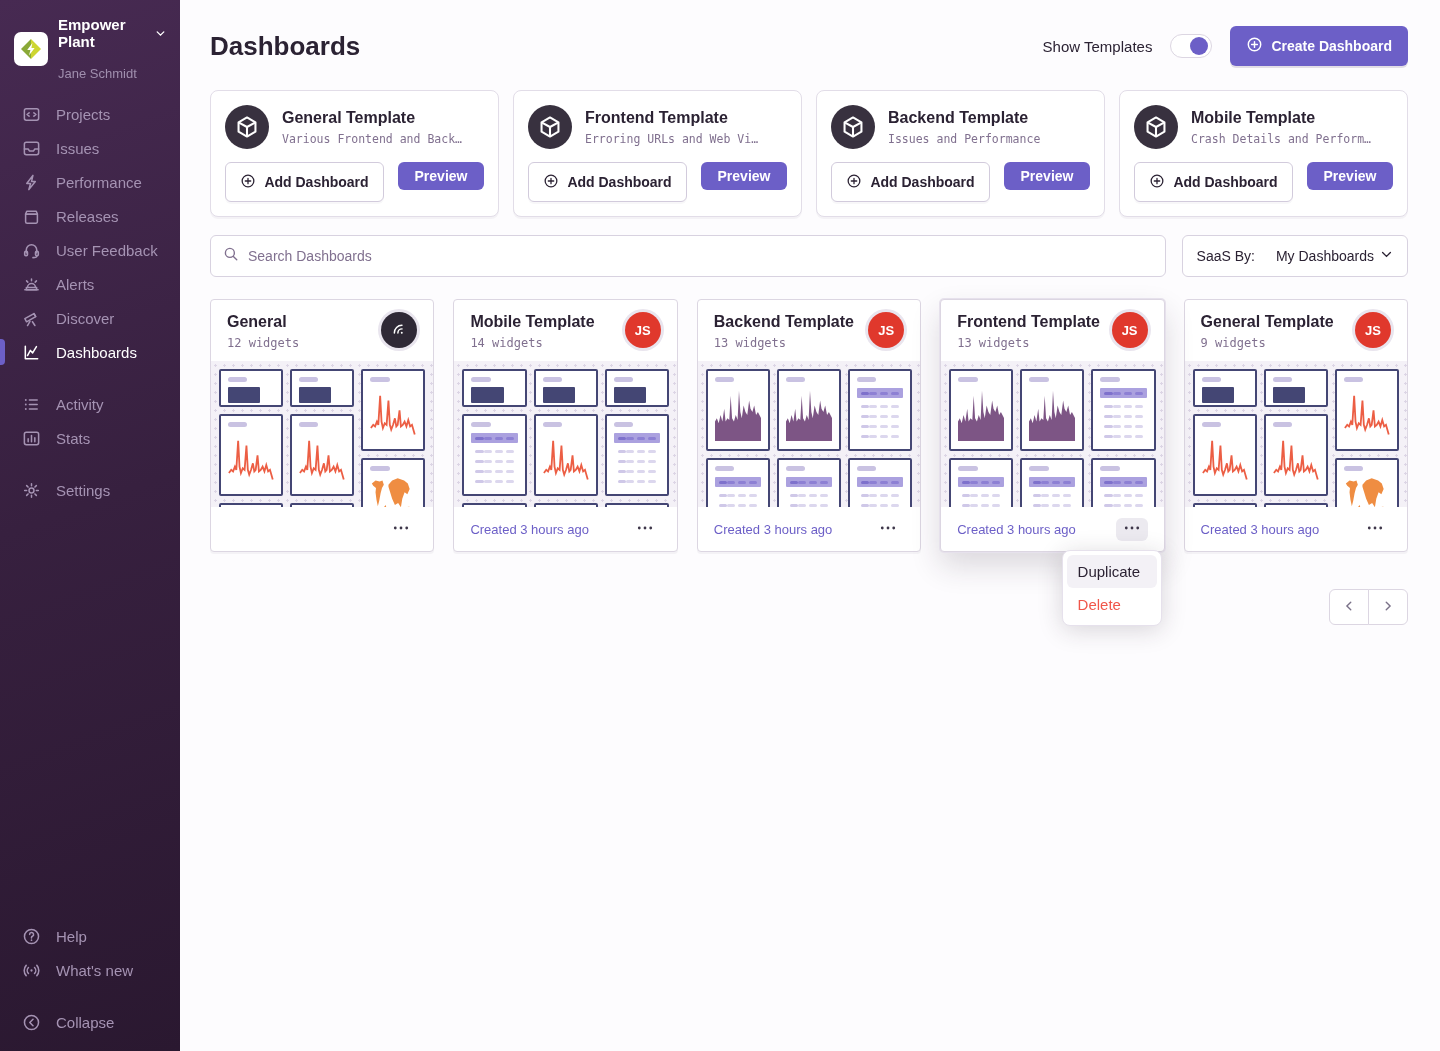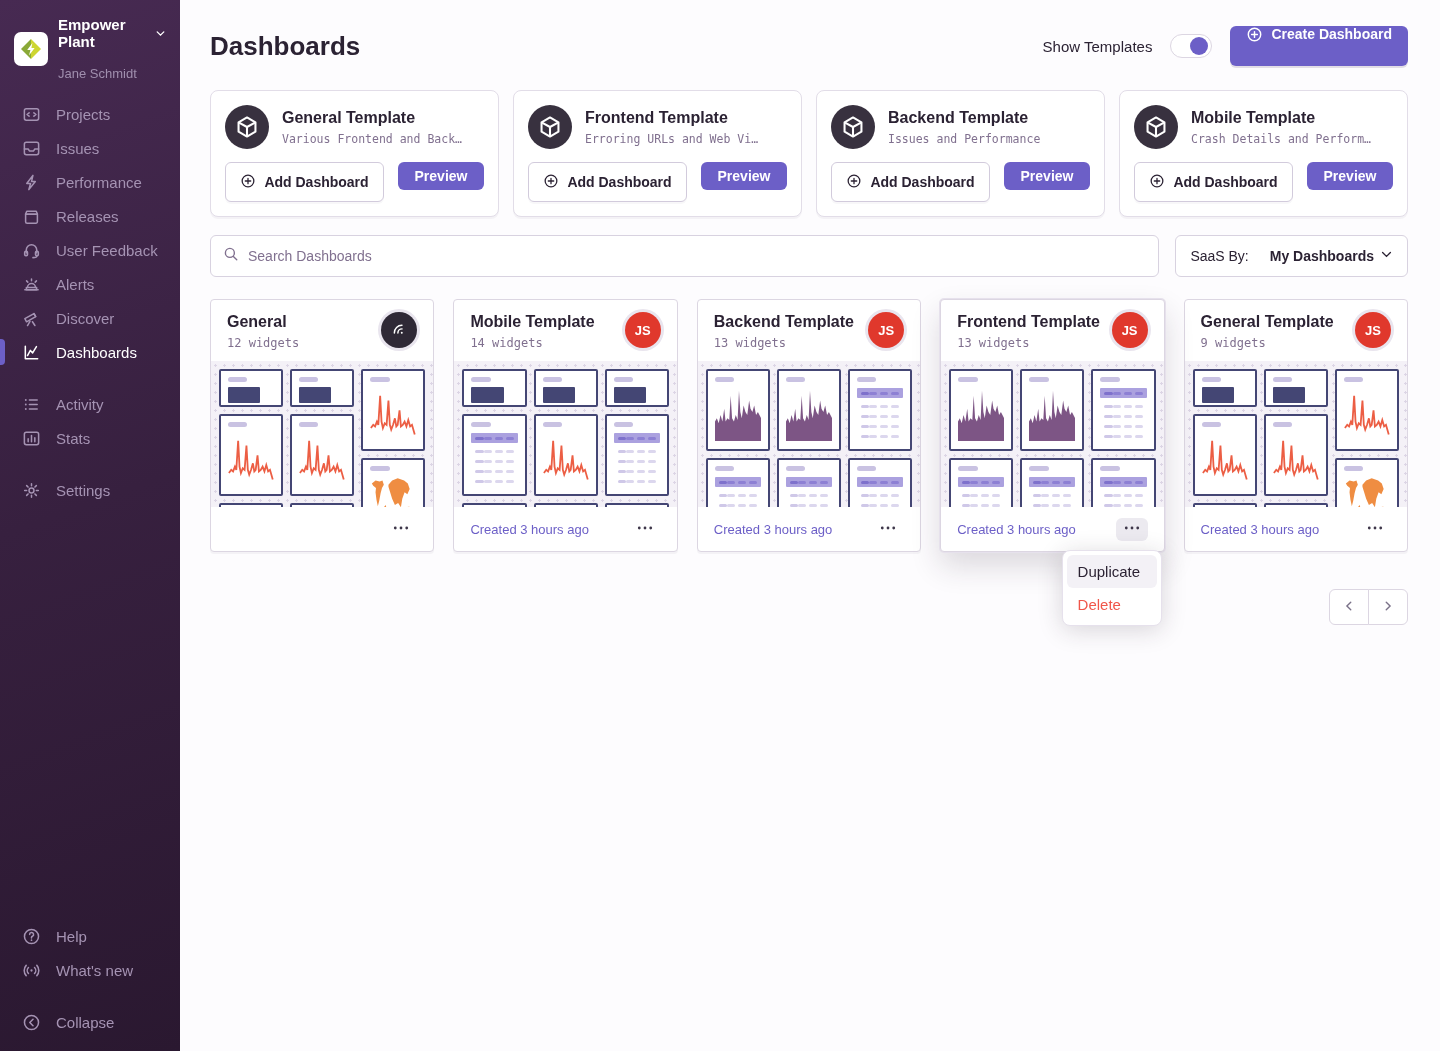--- a/index.html
+++ b/index.html
@@ -27,21 +27,21 @@
   
   .main { flex:1; display:flex; flex-direction:column; background:#fdfcfe; min-width:0; }
   .content { flex:1; padding:26px 32px 0 30px; }
 
   .page-head { display:flex; justify-content:space-between; align-items:center; margin-bottom:24px; }
   .page-title { font-size:26px; font-weight:700; color:#2b2233; }
   .head-right { display:flex; align-items:center; gap:18px; }
   .show-templates-label { font-size:15px; color:#2b2233; }
   .toggle { width:42px; height:24px; background:#fff; border:1px solid #dcd6e2; border-radius:13px; position:relative; cursor:pointer; }
   .toggle-knob { width:18px; height:18px; border-radius:50%; background:#6c5fc7; position:absolute; right:3px; top:2px; }
-  .btn-create { display:flex; align-items:flex-start; gap:8px; background:#6c5fc7; color:#fff; font-weight:700; font-size:14px;
+  .btn-create { display:flex; align-items:center; gap:8px; background:#6c5fc7; color:#fff; font-weight:700; font-size:14px;
                 height:40px; padding:0 16px; border:none; border-radius:6px; cursor:pointer; box-shadow:0 2px 0 rgba(37,11,54,.12); }
   .btn-create .icon svg { width:17px; height:17px; }
 
   .templates-row { display:grid; grid-template-columns:repeat(4,1fr); gap:14px; margin-bottom:18px; }
   .template-card { background:#fff; border:1px solid #e2dde8; border-radius:8px; padding:14px; box-shadow:0 2px 0 rgba(37,11,54,.04); }
   .template-head { display:flex; gap:13px; align-items:center; margin-bottom:13px; min-width:0; }
   .cube-circle { width:44px; height:44px; border-radius:50%; background:#38313f; display:flex; align-items:center; justify-content:center; flex:none; color:#fff; }
   .cube-circle svg { width:26px; height:26px; }
   .template-texts { min-width:0; }
   .template-title { font-size:16px; font-weight:600; color:#2b2233; margin-bottom:5px; white-space:nowrap; }
@@ -52,21 +52,21 @@
   .btn-add .icon svg { width:16px; height:16px; }
   .btn-preview { width:86px; height:28px; background:#6c5fc7; border:none; border-radius:6px; color:#fff; font-weight:700; font-size:14px; cursor:pointer; font-family:inherit; }
 
   .controls-row { display:flex; gap:16px; margin-bottom:22px; }
   .search-box { flex:1; height:42px; background:#fff; border:1px solid #d8d2e0; border-radius:6px; display:flex; align-items:center; padding:0 12px; gap:9px; color:#80708f; }
   .search-box .icon svg { width:16px; height:16px; }
   .search-box input { border:none; outline:none; flex:1; font-size:14px; color:#4c1d95; background:transparent; font-family:inherit; }
   .search-box input::placeholder { color:#80708f; }
   .sort-btn { height:42px; padding:0 14px; background:#fff; border:1px solid #d8d2e0; border-radius:6px; display:flex; align-items:center; gap:6px;
               font-size:14px; color:#2b2233; cursor:pointer; font-family:inherit; }
-  .sort-btn .val { font-weight:700;padding-left:15px; }
+  .sort-btn .val { font-weight:400;padding-left:15px; }
   .sort-btn .icon svg { width:13px; height:13px; }
 
   .grid { display:grid; grid-template-columns:repeat(5,1fr); gap:24px 19px; }
   .dash-card { background:#fff; border:1px solid #dcd6e2; border-radius:4px; box-shadow:0 2px 0 rgba(37,11,54,.04); position:relative; cursor:pointer; }
   .dash-card.elevated { box-shadow:0 0 0 1px #e6e1ec, 0 14px 30px rgba(43,34,51,.16); z-index:10; }
   .dash-head { padding:13px 16px 11px; position:relative; }
   .dash-title { font-size:16px; font-weight:600; color:#2b2233; }
   .dash-widgets { font-family:"DejaVu Sans Mono", monospace; font-size:12px; color:#80708f; margin-top:5px; }
   .avatar { position:absolute; right:16px; top:12px; width:36px; height:36px; border-radius:50%; display:flex; align-items:center; justify-content:center;
             box-shadow:0 0 0 3px #e9e5ee; }

